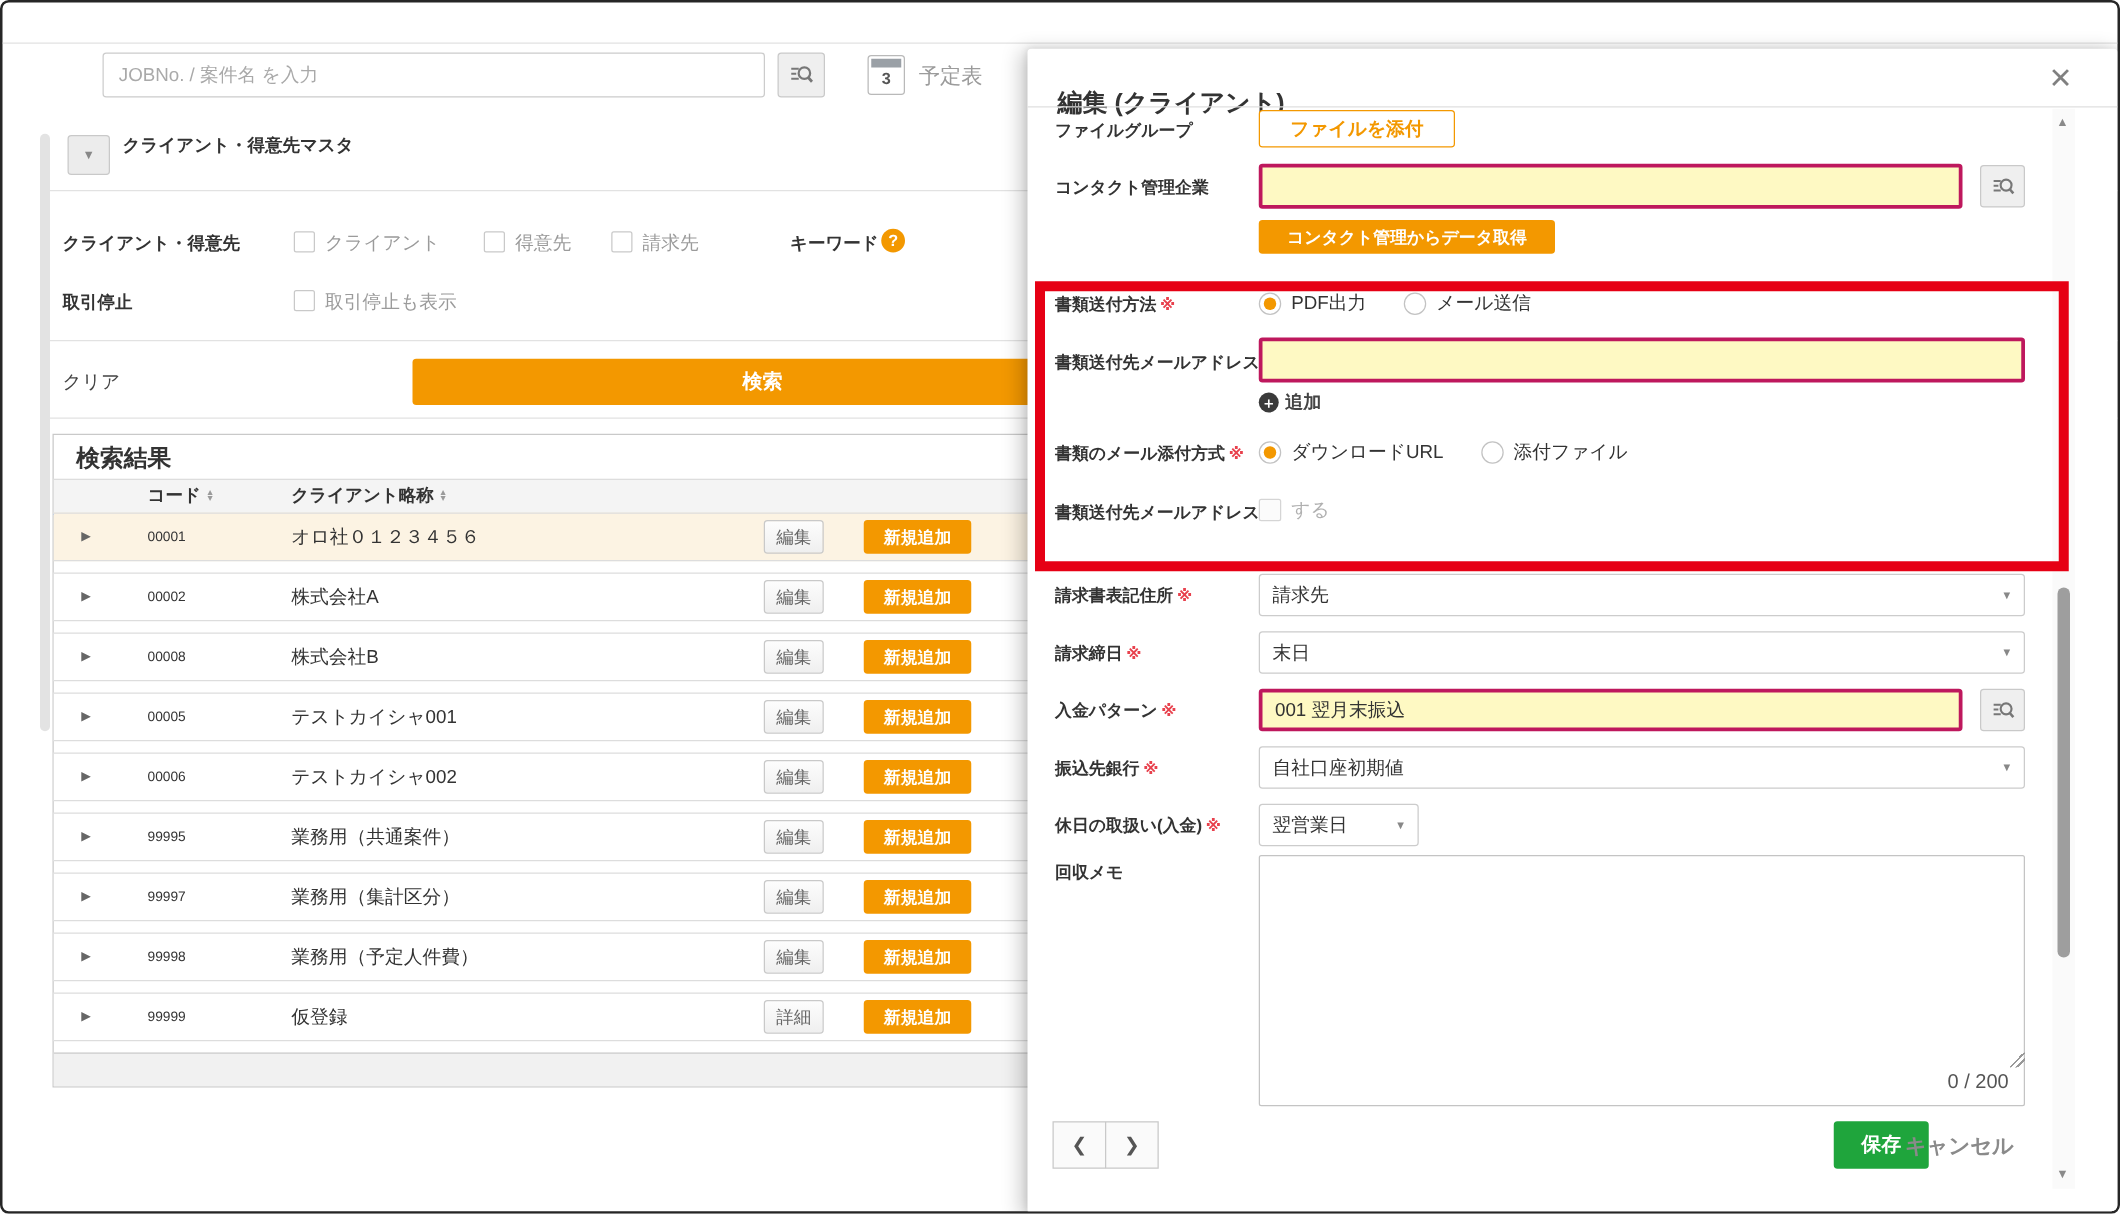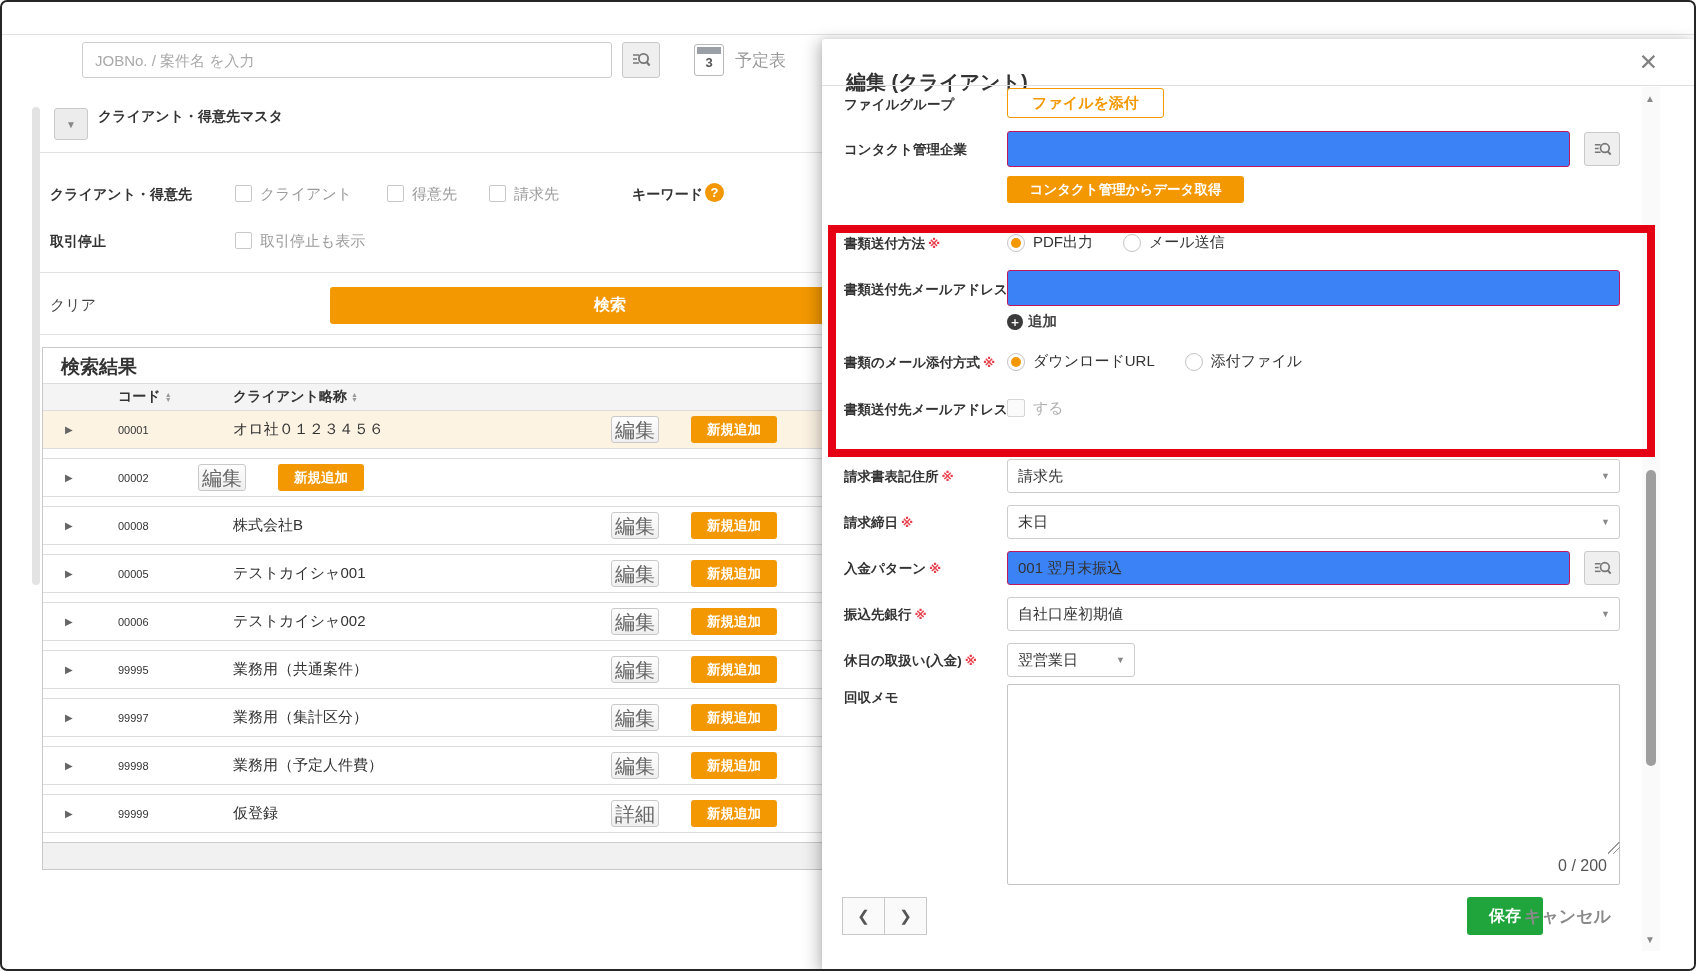--- a/index.html
+++ b/index.html
@@ -28,31 +28,31 @@
   #results-header{position:absolute;left:0;right:16px;top:35px;height:27px;background:#f4f4f4;border-top:1px solid #ddd;border-bottom:1px solid #3b82f6;}
   .th{position:absolute;top:4px;font-size:14px;font-weight:bold;color:#333;cursor:pointer;white-space:nowrap;}
   .sort{display:inline-flex;flex-direction:column;vertical-align:middle;margin-left:4px;line-height:5px;}
   .sort span{font-size:7px;color:#9a9a9a;}
   #results-rows{position:absolute;left:0;right:0;top:62px;}
   .trow{position:relative;height:37px;border-top:1px solid #ddd;border-bottom:1px solid #ddd;background:#fff;margin-bottom:9px;display:flex;align-items:center;}
   .trow.hl{background:#fcf3e3;}
   .trow .expand{margin-left:22px;width:14px;font-size:10px;color:#666;cursor:pointer;}
   .trow .code{margin-left:39px;width:80px;font-size:11px;color:#333;}
   .trow .cname{margin-left:35px;flex:1;font-size:15px;color:#333;white-space:nowrap;overflow:hidden;}
-  .btn-edit{width:48px;height:27px;border:1px solid #c9c9c9;border-radius:3px;background:linear-gradient(#fdfdfd,#efefef);color:#666;font-size:20px;cursor:pointer;font-family:inherit;padding:0;}
+  .btn-edit{width:48px;height:27px;border:1px solid #c9c9c9;border-radius:3px;background:linear-gradient(#fdfdfd,#efefef);color:#666;font-size:14px;cursor:pointer;font-family:inherit;padding:0;}
   .btn-add{width:86px;height:27px;margin-left:32px;margin-right:64px;border:none;border-radius:3px;background:#f39800;color:#fff;font-size:13.5px;font-weight:bold;cursor:pointer;font-family:inherit;padding:0;}
   #results-footer-strip{position:absolute;left:0;right:0;bottom:0;height:26px;background:#f1f1f1;border-top:1px solid #ccc;}
   
   #edit-modal{position:absolute;left:820px;top:37px;width:872px;height:932px;background:#fff;border-radius:3px;box-shadow:-5px 2px 16px rgba(0,0,0,.22), 0 0 6px rgba(0,0,0,.10);z-index:10;}
   #modal-title{position:absolute;left:24px;top:10px;font-size:20px;font-weight:600;color:#333;margin-top:20px;}
   #modal-close{position:absolute;right:36px;top:12px;font-size:23px;color:#808080;cursor:pointer;line-height:1;}
   #modal-divider{position:absolute;left:0;right:0;top:46px;height:1px;background:#e0e0e0;}
   .mlabel{position:absolute;left:22px;font-size:13.5px;font-weight:bold;color:#333;white-space:nowrap;}
   .req{color:#e8414d;font-weight:bold;margin-left:3px;font-size:12.5px;}
-  .minput{position:absolute;left:185px;box-sizing:border-box;height:36px;border:1px solid #be185d;border-radius:3px;background:#3b82f6;font-size:15px;color:#333;padding:0 10px;outline:none;font-family:inherit;}
+  .minput{position:absolute;left:185px;box-sizing:border-box;height:36px;border:3px solid #be185d;border-radius:3px;background:#fef9c3;font-size:15px;color:#333;padding:0 10px;outline:none;font-family:inherit;}
   .msel{position:absolute;left:185px;box-sizing:border-box;height:34px;border:1px solid #ccc;border-radius:3px;background:#fff;font-size:15px;color:#333;display:flex;align-items:center;padding:0 26px 0 10px;cursor:pointer;}
   .msel .caret{position:absolute;right:9px;top:50%;transform:translateY(-50%);font-size:9px;color:#888;}
   .msearch-btn{position:absolute;left:762px;width:36px;height:34px;}
   .radio{width:18px;height:18px;box-sizing:border-box;border:1px solid #c3c3c3;border-radius:50%;background:#fff;display:inline-block;position:relative;flex:none;cursor:pointer;}
   .radio.sel::after{content:"";position:absolute;left:3px;top:3px;right:3px;bottom:3px;background:#f39800;border-radius:50%;}
   .radrow{position:absolute;left:185px;display:flex;align-items:center;gap:8px;}
   .radlab{font-size:15px;color:#333;margin-right:22px;white-space:nowrap;}
   .mcbx{position:absolute;left:185px;width:18px;height:18px;box-sizing:border-box;border:1px solid #d5d5d5;border-radius:2px;background:#fbfbfb;}
   #attach-btn{position:absolute;left:185px;top:49px;width:157px;height:30px;box-sizing:border-box;border:1px solid #f39800;border-radius:3px;background:#fff;color:#f39800;font-size:15px;font-weight:bold;cursor:pointer;font-family:inherit;}
   #fetch-btn{position:absolute;left:185px;top:137px;width:237px;height:27px;border:none;border-radius:3px;background:#f39800;color:#fff;font-size:13.5px;font-weight:bold;cursor:pointer;font-family:inherit;}
@@ -148,20 +148,21 @@
         <div class="trow hl">
           <span class="expand">▶</span>
           <span class="code">00001</span>
           <span class="cname">オロ社０１２３４５６</span>
           <button class="btn-edit">編集</button>
           <button class="btn-add">新規追加</button>
         </div>
         <div class="trow">
           <span class="expand">▶</span>
           <span class="code">00002</span>
+          <span class="cname">株式会社A</span>
           <button class="btn-edit">編集</button>
           <button class="btn-add">新規追加</button>
         </div>
         <div class="trow">
           <span class="expand">▶</span>
           <span class="code">00008</span>
           <span class="cname">株式会社B</span>
           <button class="btn-edit">編集</button>
           <button class="btn-add">新規追加</button>
         </div>

